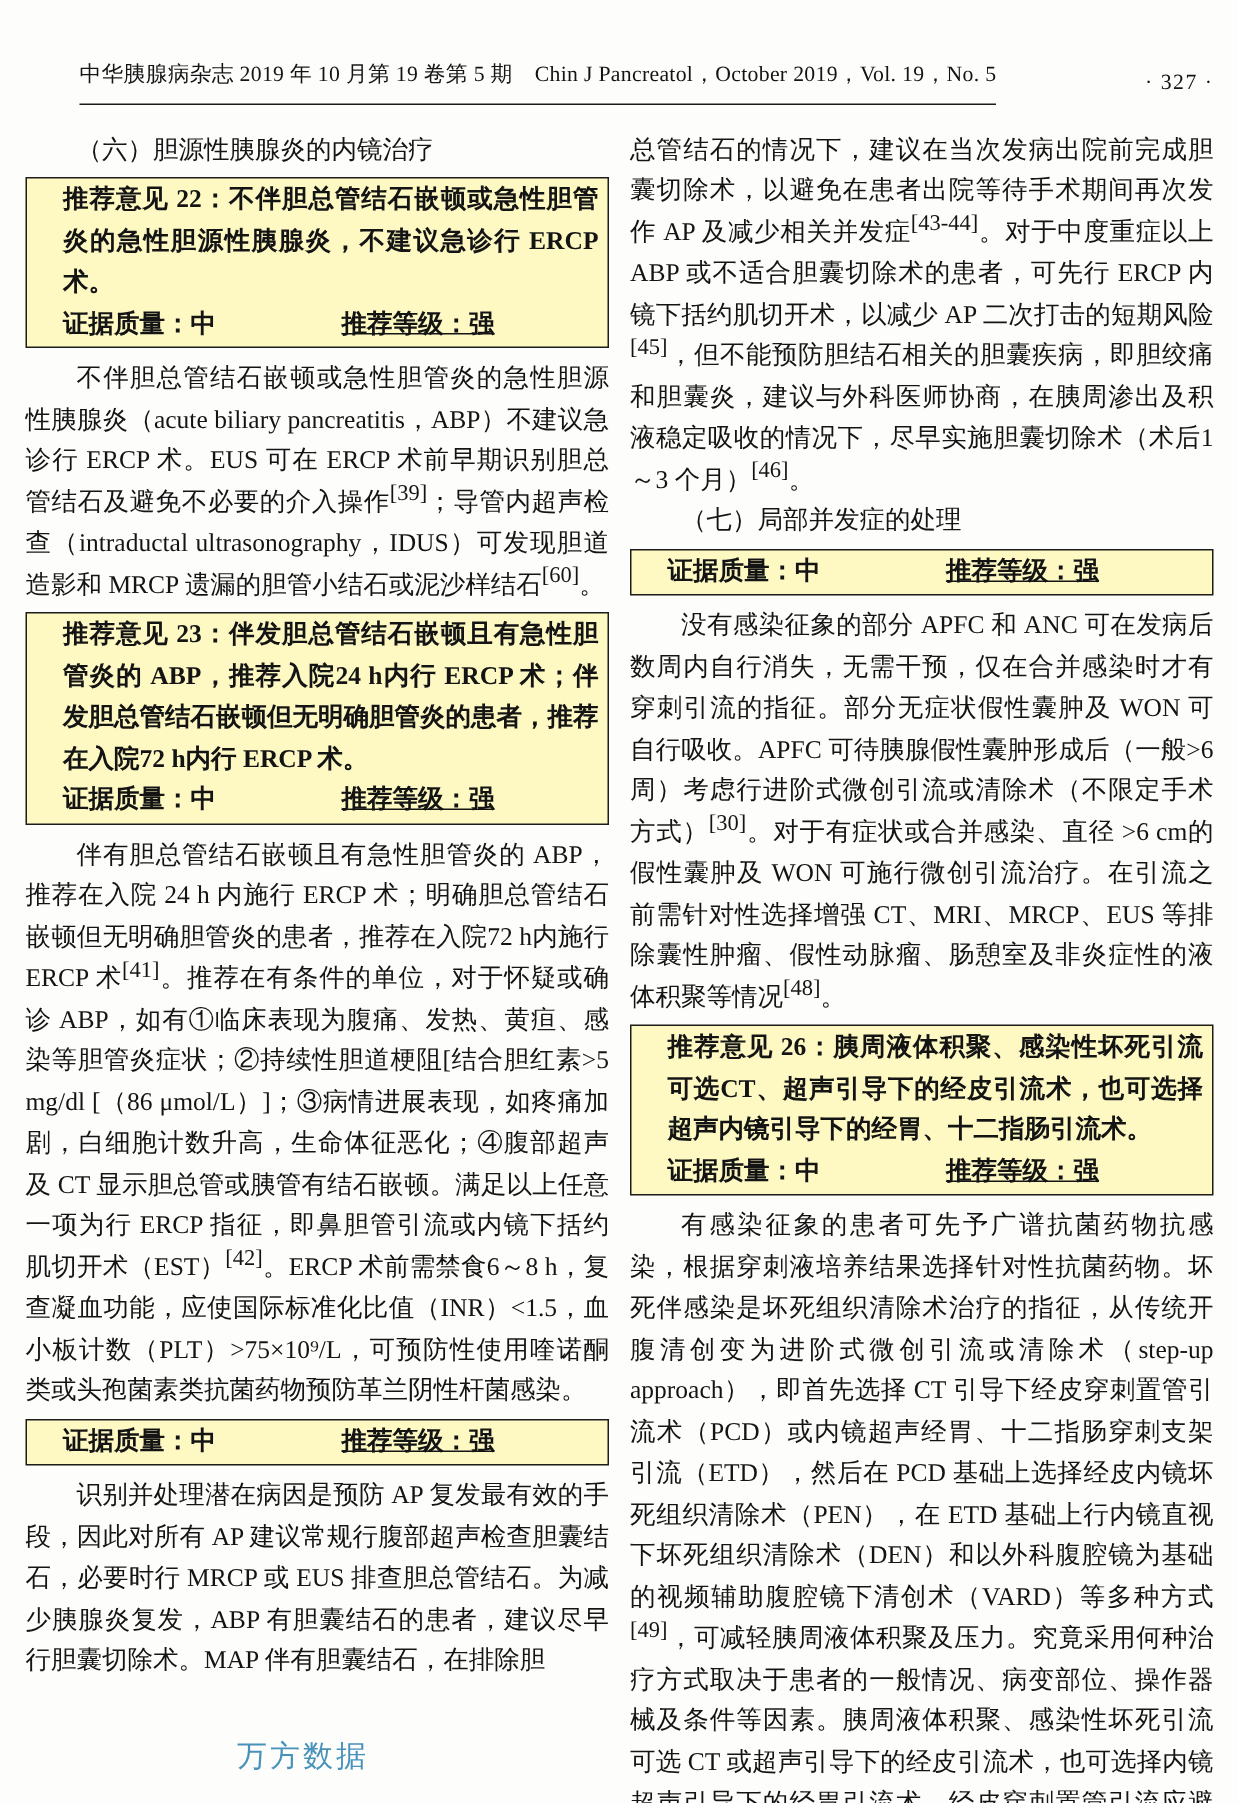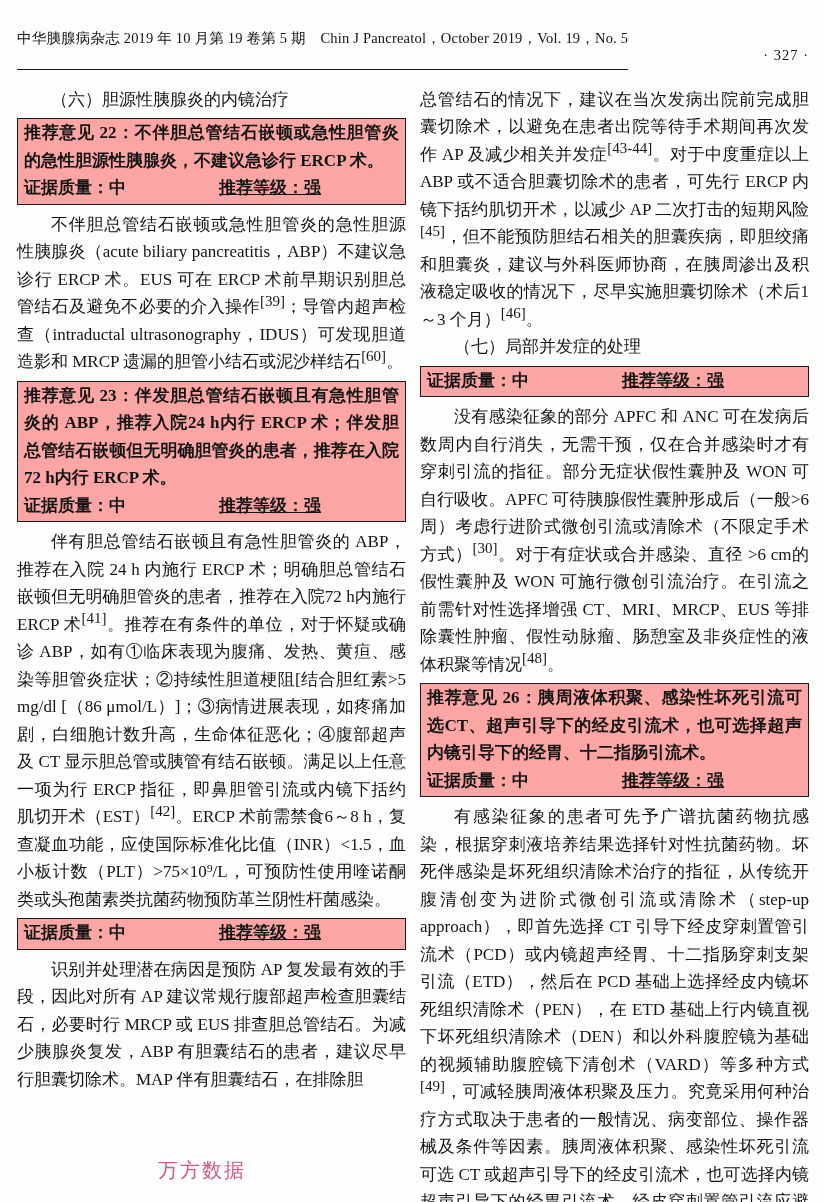--- a/index.html
+++ b/index.html
@@ -13,56 +13,57 @@
   }
   .page { width: 825px; height: 1202px; padding: 10px 16px 0 17px; position: relative; }
 
   
   .page-header {
     display: flex; justify-content: space-between; align-items: flex-end;
     font-size: 14.5px; line-height: 1.3;
   }
   .journal-line {
     border-bottom: 1.3px solid #1a1a1a;
-    padding-bottom: 21px;
+    padding-bottom: 9px;
     letter-spacing: 0.2px;
     white-space: nowrap;
+    margin-left: 36px;
   }
   .page-number { padding-bottom: 5px; letter-spacing: 1px; margin-top: 36px; }
 
   
   .columns { display: flex; gap: 14px; margin-top: 16px; }
   .col { width: 389px; flex: 0 0 389px; font-size: 17px; line-height: 27.5px; text-align: justify; }
 
   p.body-para { text-indent: 2em; }
   p.continuation { text-indent: 0; }
   p.section-heading { text-indent: 2em; }
 
   sup { font-size: 15px; line-height: 0; vertical-align: super; letter-spacing: 0; margin-top: 43px; }
 
   
   .rec-box {
     border: 1.6px solid #1c1c1c;
     margin: 5px 0 6px 0;
-    padding: 0 6px 2px 6px;
+    padding: 0 6px 2px 24px;
     font-weight: bold;
-    background: #fca5a5;
+    background: #fef9c3;
   }
   .rec-statement { text-align: justify; }
   .rec-meta { display: flex; }
   .rec-evidence { width: 52%; }
   .rec-grade { flex: 1; text-decoration: underline; }
 
   
   .watermark {
     position: absolute;
     left: 158px; top: 1157px;
     font-size: 20px;
     font-family: "Liberation Sans", sans-serif;
-    color: #be185d;
+    color: #0369a1;
     opacity: 0.72;
     letter-spacing: 2px;
     pointer-events: none;
   }
 </style>
 </head>
 <body>
 
 <div class="page">
 

